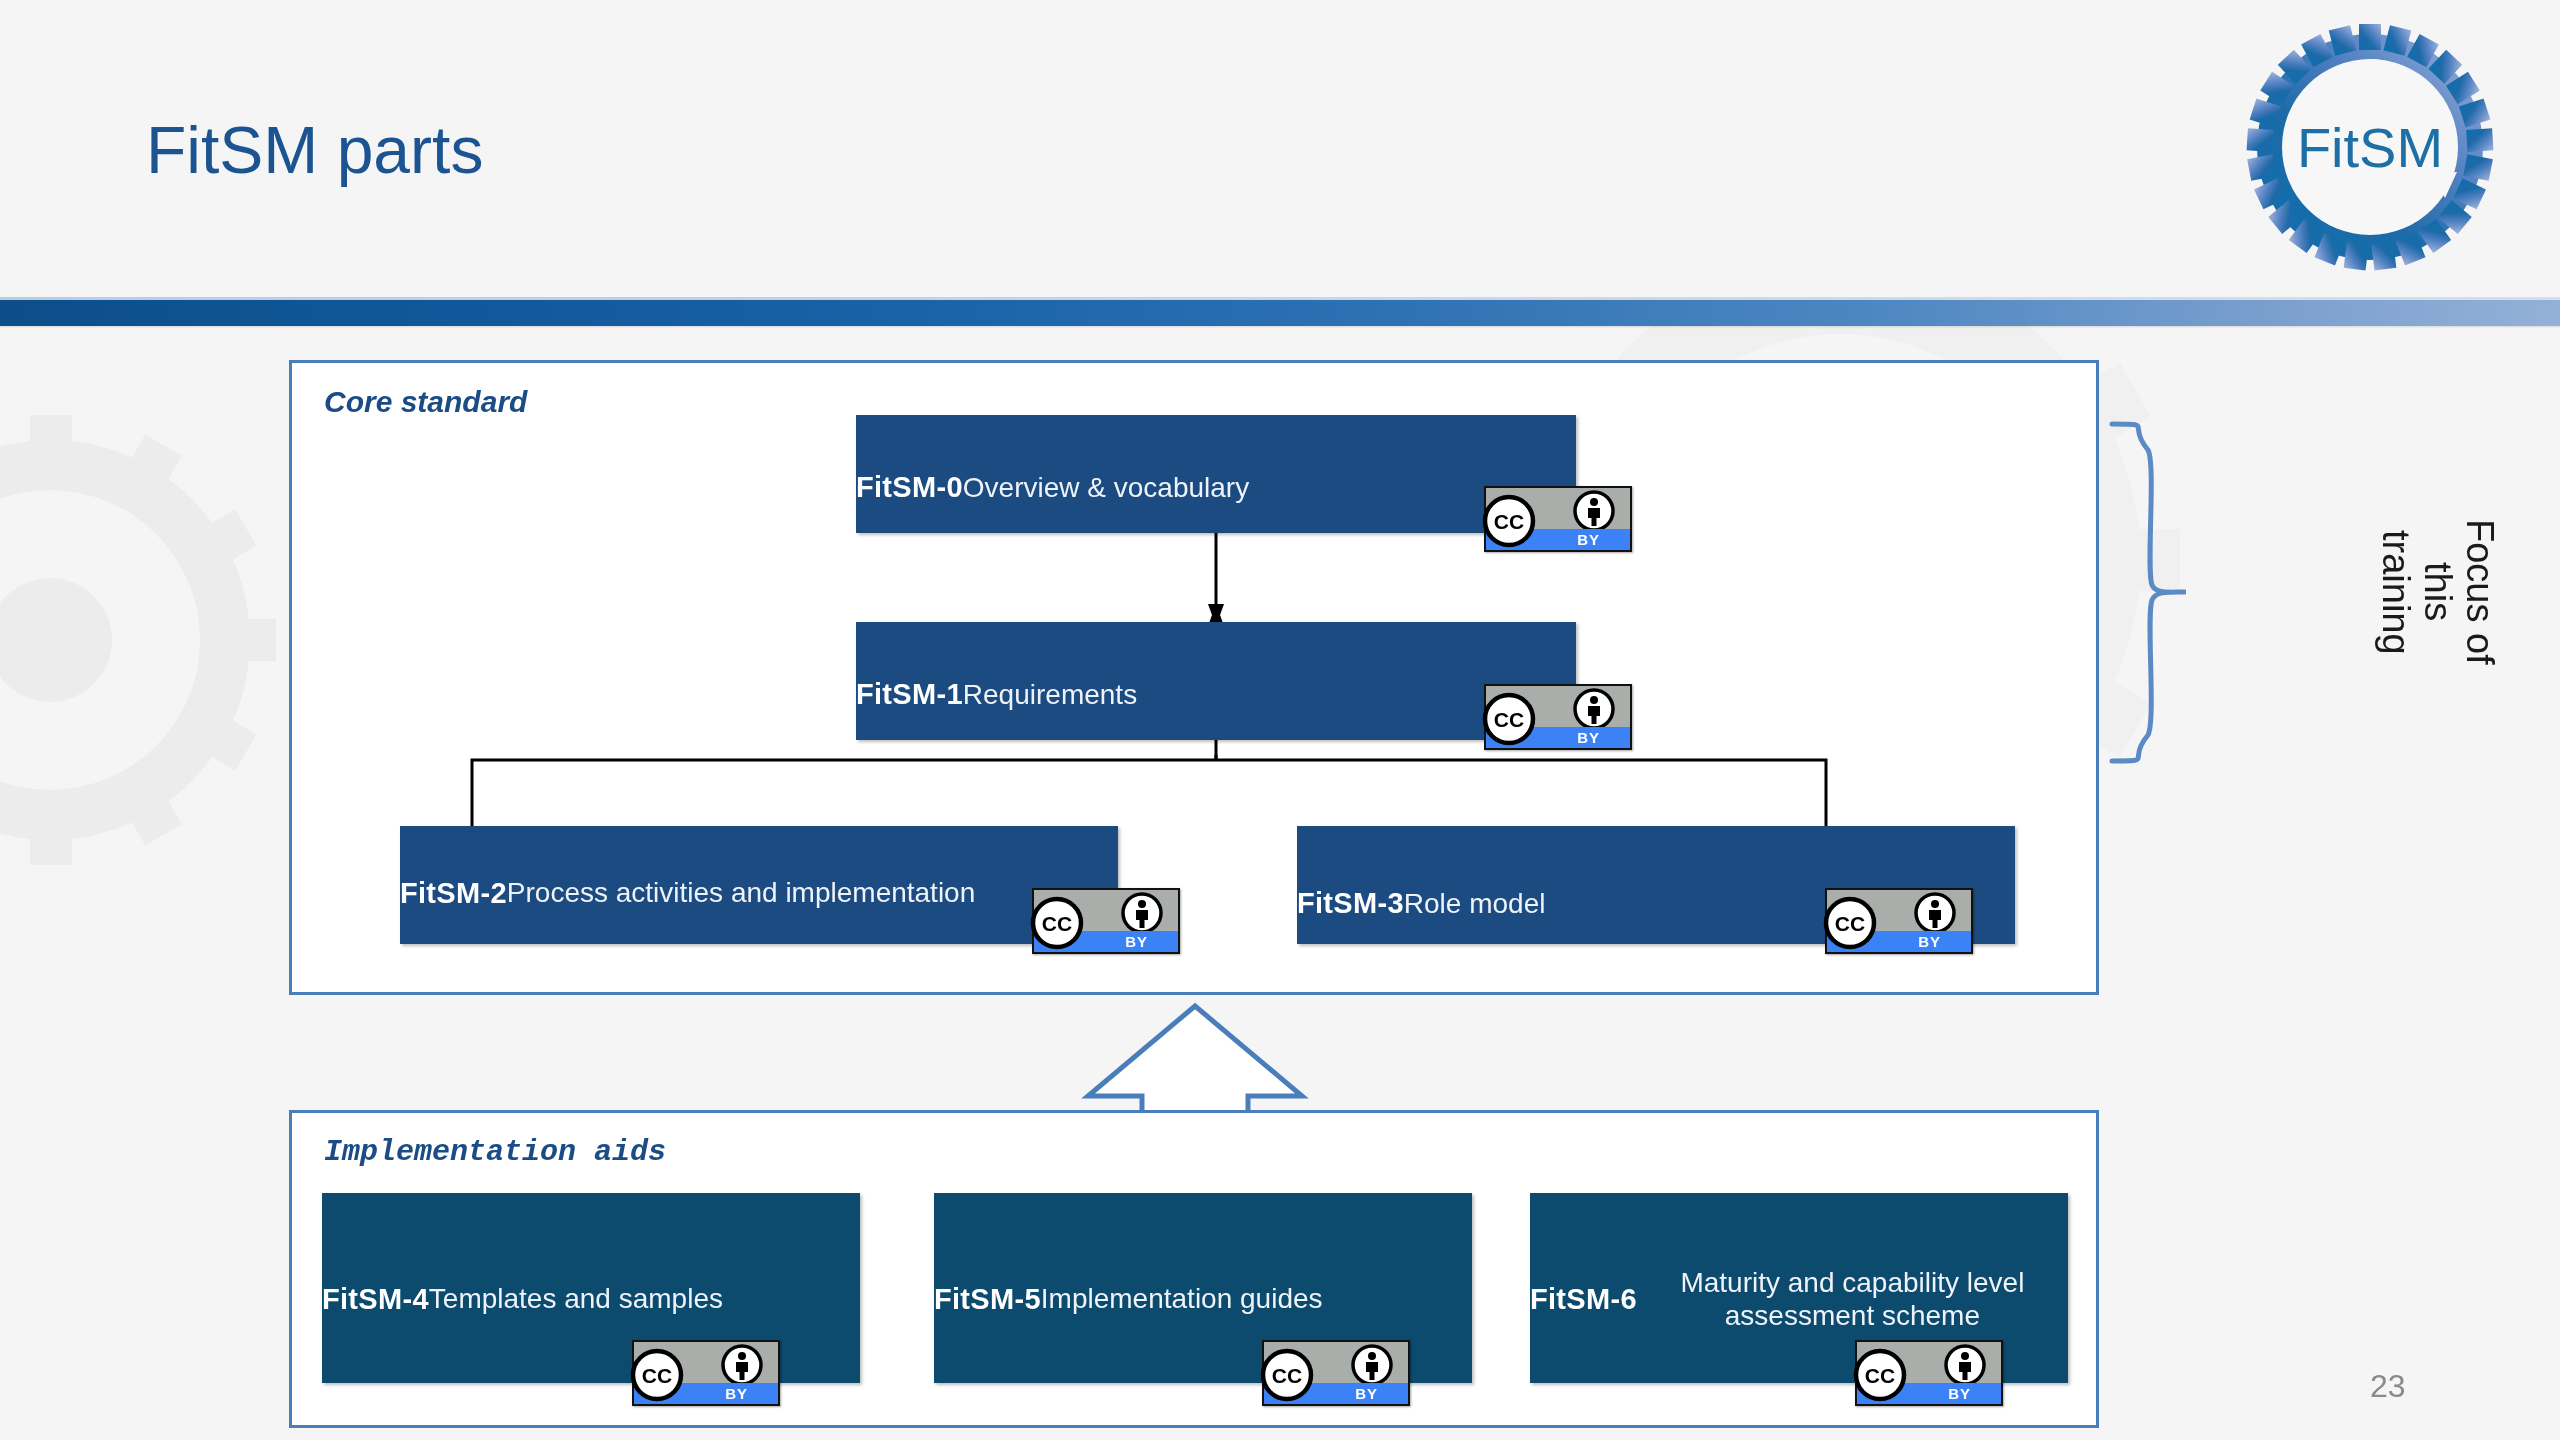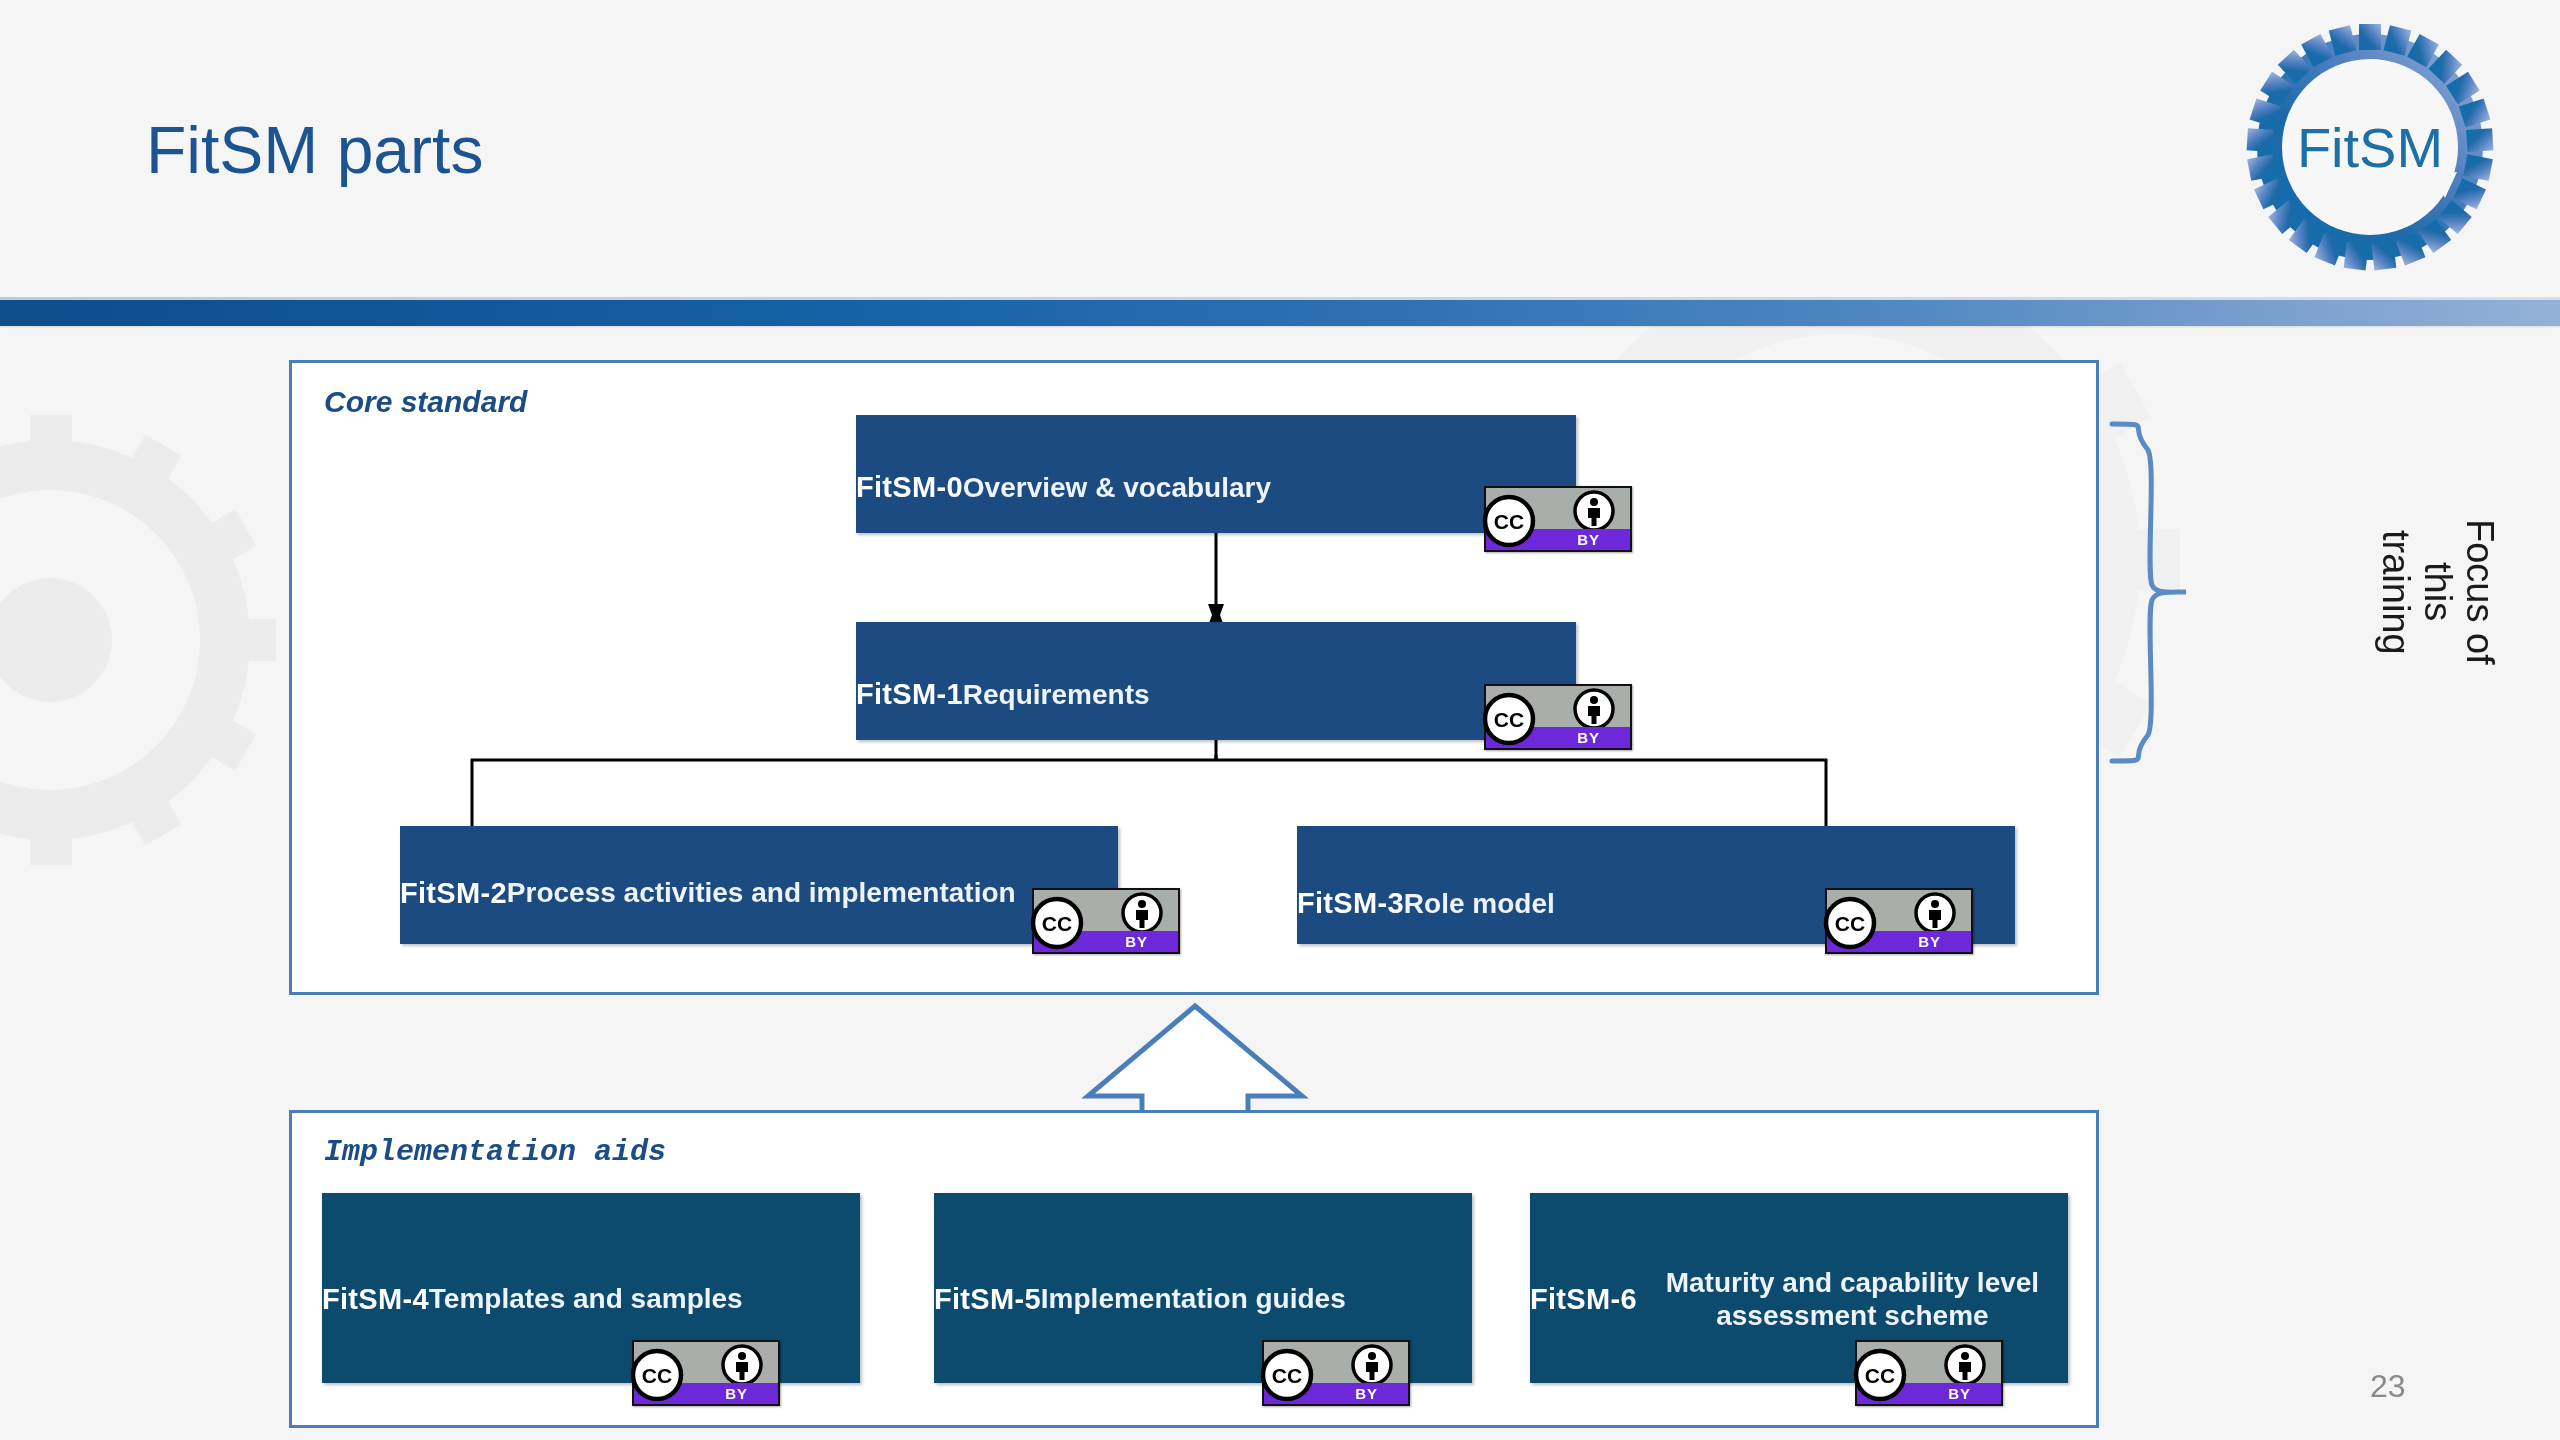--- a/index.html
+++ b/index.html
@@ -129,21 +129,21 @@
   .part-box.dark { background: #1b4b80; }
   .part-box.bright { background: #0c4a6e; }
   .part-title {
     font-size: 29px;
     font-weight: bold;
     letter-spacing: .3px;
     white-space: nowrap;
   }
   .part-sub {
     font-size: 28px;
-    font-weight: 700;
+    font-weight: 400;
     line-height: 1.18;
     color: #eef3f9;
   }
 
   
   #part-fitsm-0 { left: 856px; top: 415px; width: 720px; height: 118px; padding-top: 27px; }
   #part-fitsm-1 { left: 856px; top: 622px; width: 720px; height: 118px; padding-top: 27px; }
   #part-fitsm-2 { left: 400px; top: 826px; width: 718px; height: 118px; padding-top: 16px; }
   #part-fitsm-3 { left: 1297px; top: 826px; width: 718px; height: 118px; padding-top: 37px; }
 
@@ -210,21 +210,21 @@
     background: #aaaeaa;
     display: flex;
     align-items: center;
     justify-content: space-around;
   }
   .cc-bottom {
     position: absolute;
     left: 0; bottom: 0;
     width: 100%;
     height: 21px;
-    background: #6d28d9;
+    background: #3b82f6;
     color: #fff;
     font-size: 15px;
     font-weight: bold;
     text-align: right;
     padding-right: 30px;
     box-sizing: border-box;
     line-height: 21px;
     letter-spacing: 1px;
   }
   .cc-glyph { width: 42px; height: 42px; display:block; }

